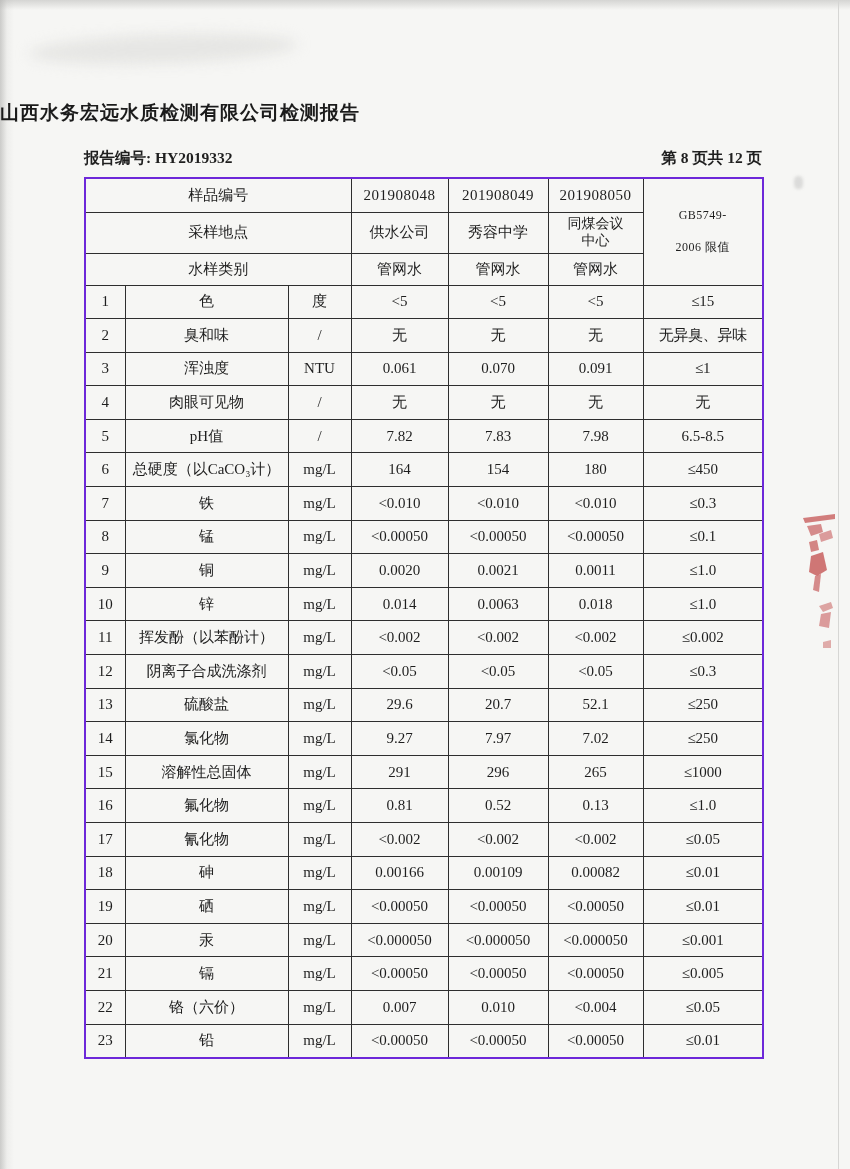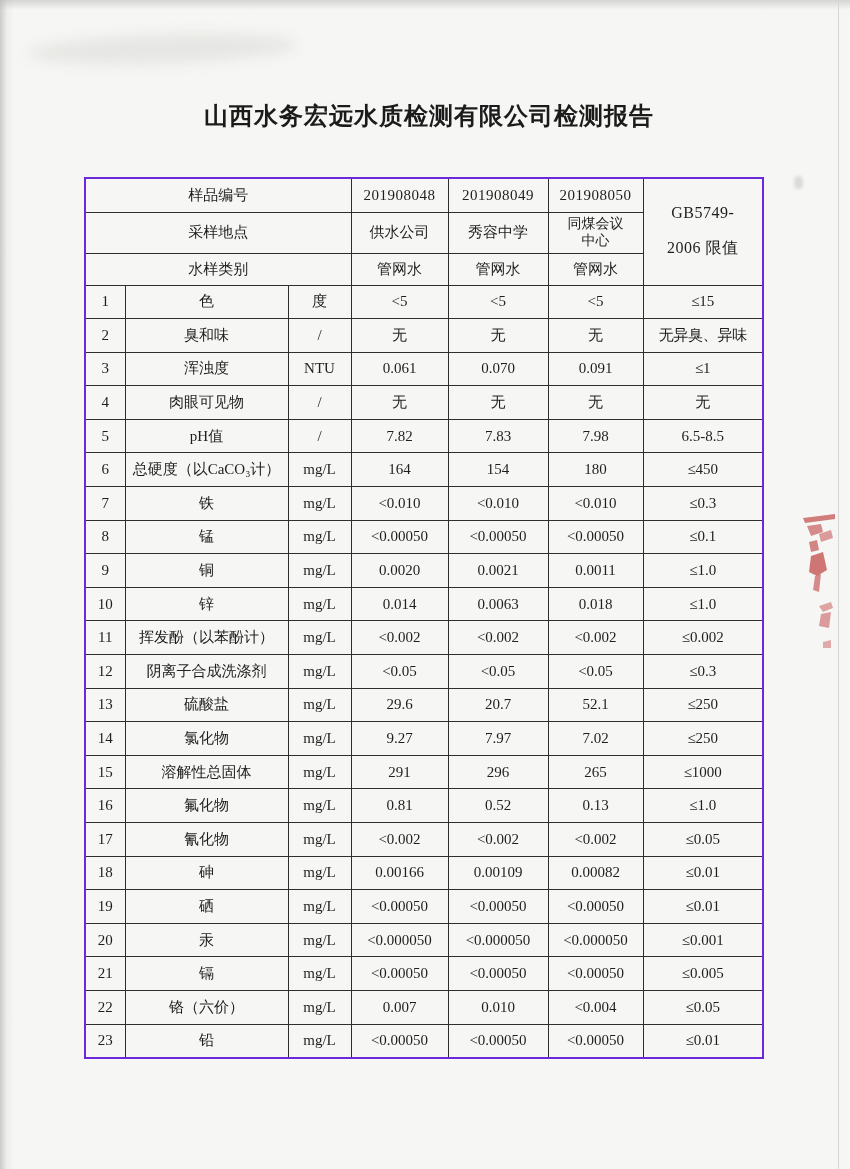--- a/index.html
+++ b/index.html
@@ -20,22 +20,22 @@
     background:linear-gradient(to bottom, rgba(180,180,178,.5), transparent); }
   .edge-right { position:absolute; left:838px; top:0; width:1px; height:100%;
     background:#d6d6d4; }
   .smudge-topleft { position:absolute; left:28px; top:34px; width:270px; height:30px;
     background:rgba(205,205,202,.38); border-radius:50%; filter:blur(7px); transform:rotate(-2deg); }
   .speck { position:absolute; left:794px; top:176px; width:9px; height:13px;
     background:rgba(150,150,150,.28); border-radius:40%; filter:blur(1.5px); }
 
   .title {
     position:absolute; top:100px; left:0; width:100%;
-    text-align:center; font-family:"Liberation Sans","DejaVu Sans",sans-serif;
-    font-size:24px; font-weight:bold; letter-spacing:1px; color:#1b1b1b;padding-left:8px;
+    font-family:"Liberation Sans","DejaVu Sans",sans-serif;
+    font-size:19px; font-weight:bold; letter-spacing:1px; color:#1b1b1b;
   }
   .meta {
     position:absolute; top:148px; left:84px; width:678px;
     display:flex; justify-content:space-between;
     font-size:15.5px; font-weight:bold;
   }
 
   table.report {
     position:absolute; top:177px; left:84px; width:678px;
     border-collapse:collapse; table-layout:fixed;
@@ -48,41 +48,48 @@
     padding:0 2px; overflow:hidden;
   }
   thead tr.r1 { height:34px; }
   thead tr.r2 { height:41px; }
   thead tr.r3 { height:32px; }
   tbody tr { height:33.6px; }
 
   .sample-id { font-size:16px; letter-spacing:.5px; }
   .loc-narrow span { display:inline-block; width:60px; line-height:1.2; font-size:14px;text-align:center; }
   .limit-head { vertical-align:middle; }
-  .limit-head .l1, .limit-head .l2 { display:block; font-size:16px; letter-spacing:.5px; }
+  .limit-head .l1, .limit-head .l2 { display:block; font-size:12px; letter-spacing:.5px; }
   .limit-head .l1 { margin-bottom:16px; }
   td.param { text-align:left; padding-left:10px; }
   td.small-limit { font-size:12px; letter-spacing:-0.3px; }
 
   .stamp { position:absolute; left:797px; top:512px; width:42px; height:150px;
     opacity:.85; filter:blur(.4px); pointer-events:none; }
 </style>
 </head>
 <body>
 
 <div class="page">
 
   <div class="edge-left"></div>
   <div class="edge-top"></div>
   <div class="edge-right"></div>
   <div class="smudge-topleft"></div>
   <div class="speck"></div>
 
   <div class="title">山西水务宏远水质检测有限公司检测报告</div>
 
+  <div class="meta">
+    <div>
+      <span>报告编号:</span>
+      <span>HY2019332</span>
+    </div>
+    <div>第 8 页共 12 页</div>
+  </div>
 
   <table class="report">
     <colgroup>
       <col style="width:40px">
         <col style="width:163px">
         <col style="width:63px">
       <col style="width:97px">
         <col style="width:100px">
         <col style="width:95px">
       <col style="width:120px">

